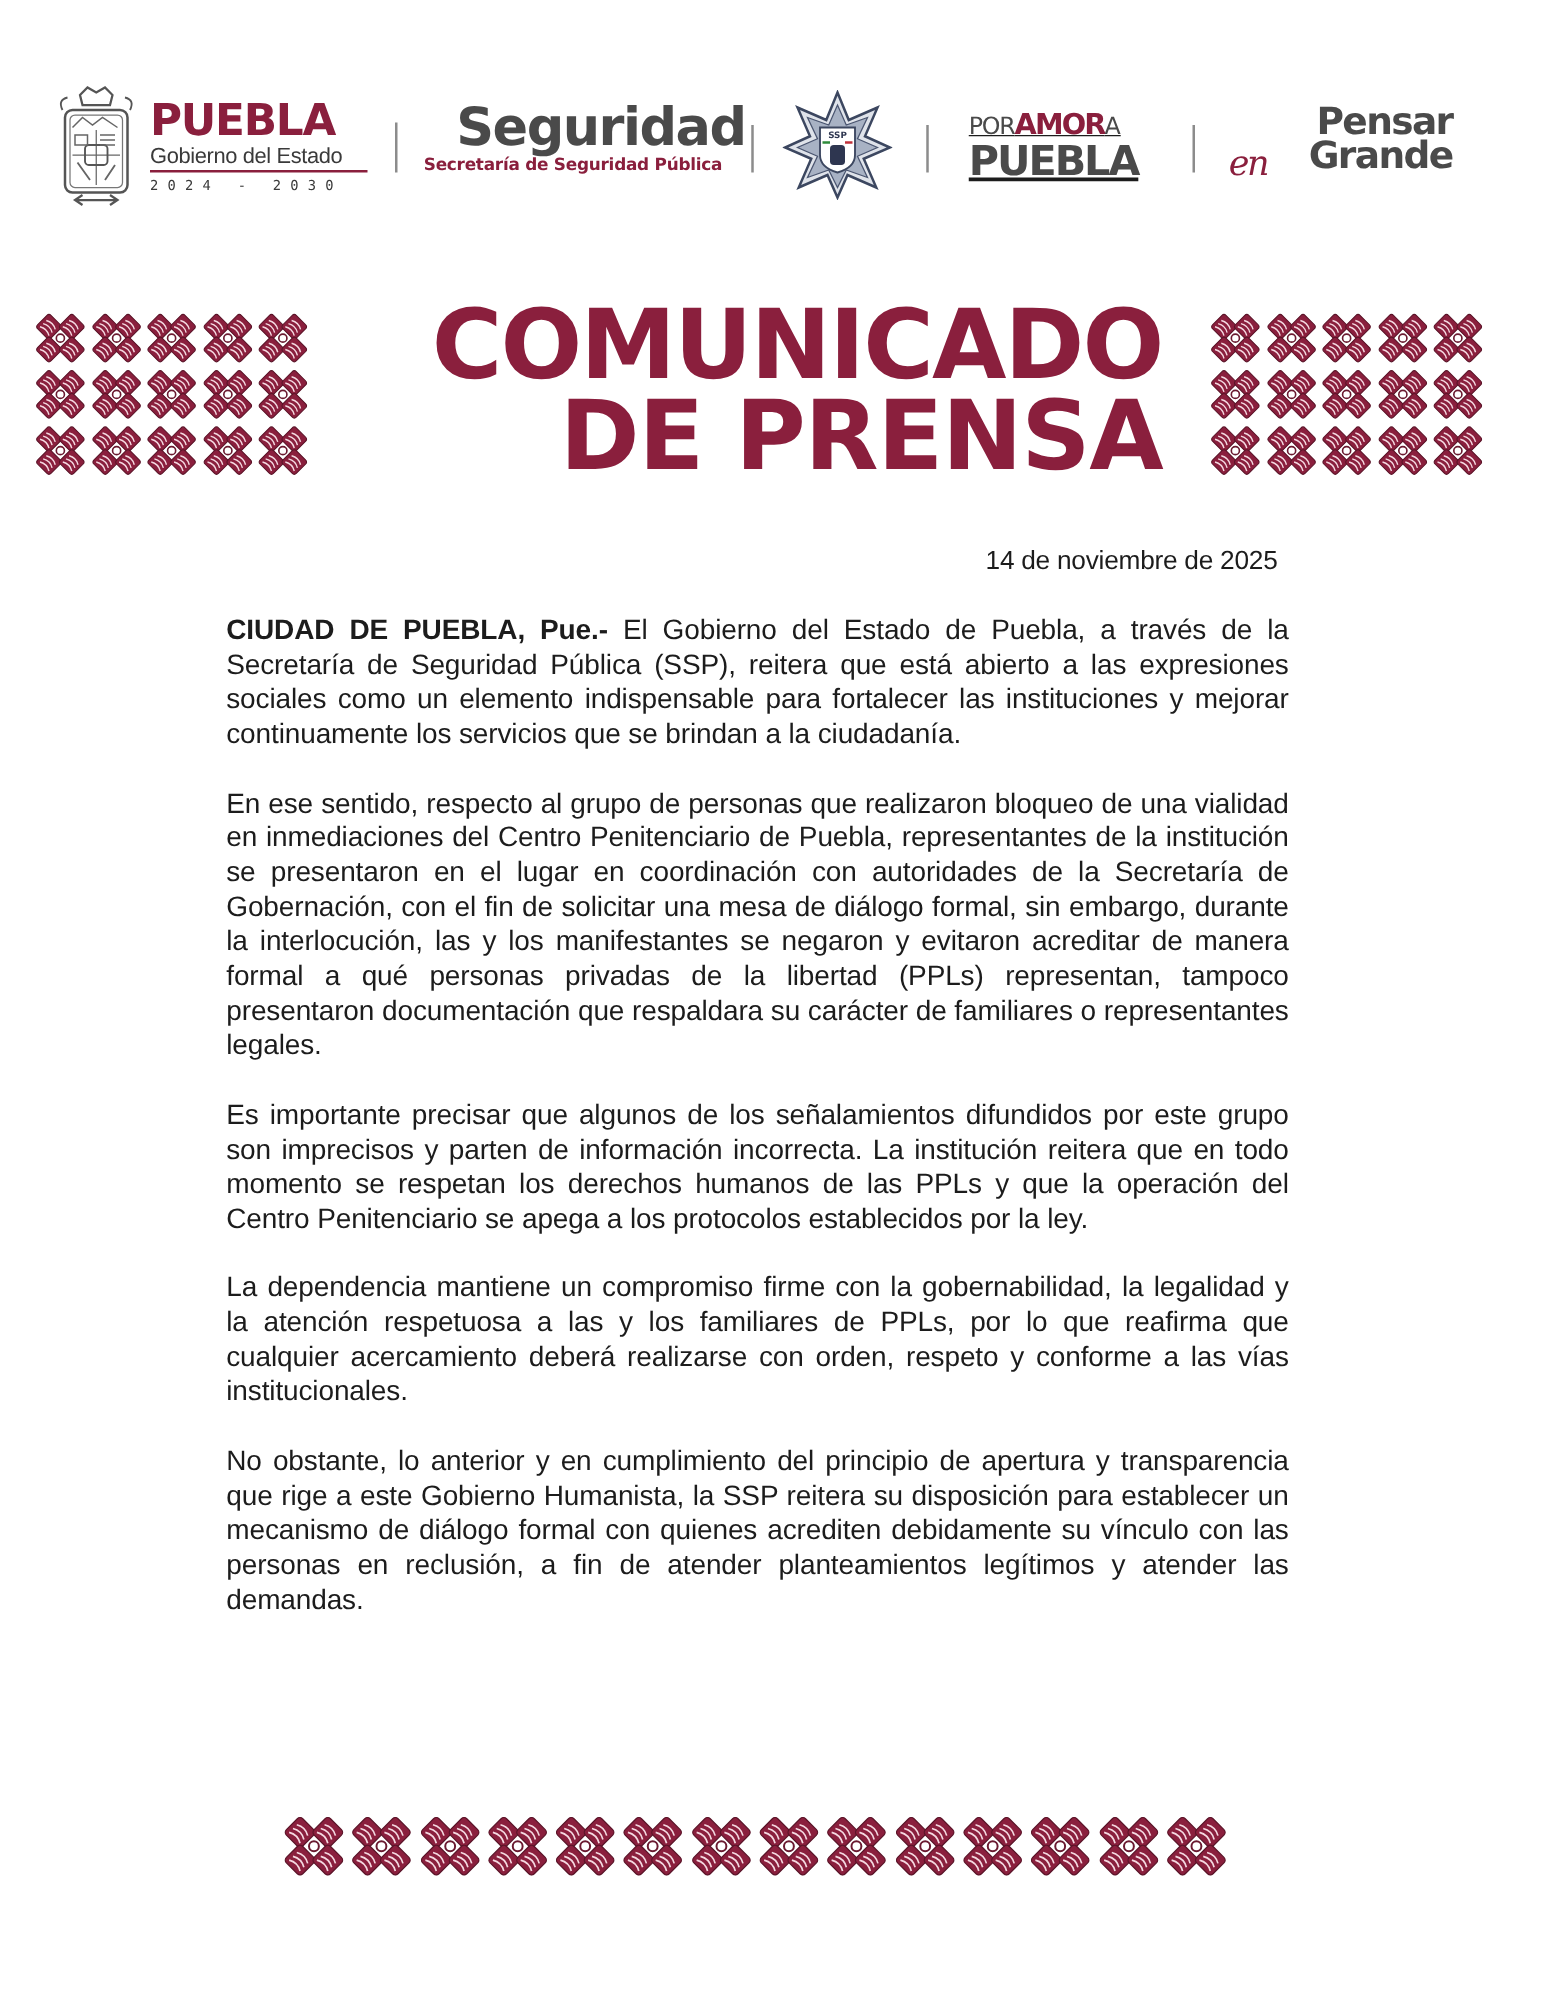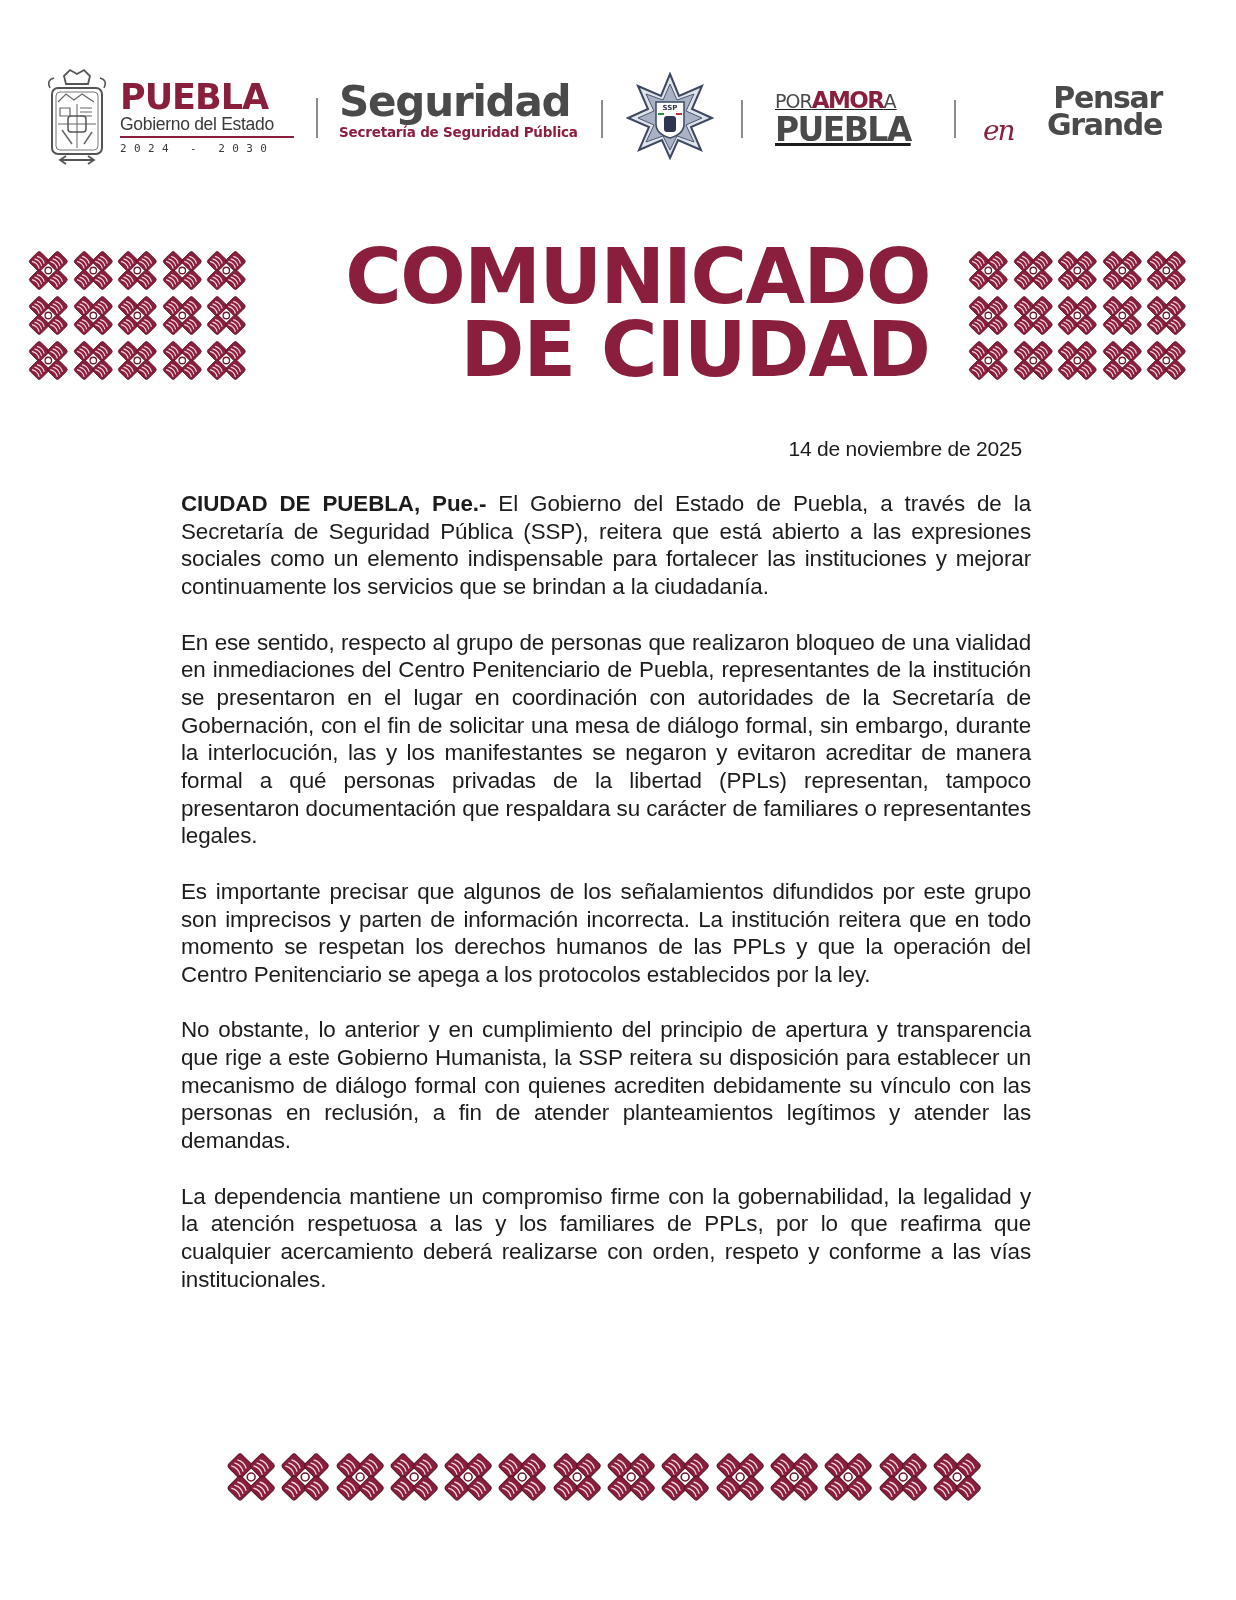--- a/index.html
+++ b/index.html
@@ -11,21 +11,21 @@
   .crest { position: absolute; left: 4px; top: 4px; width: 66px; height: 106px; }
   .puebla-block { position: absolute; left: 80px; top: 18px; }
   .puebla-word { font-family: "DejaVu Sans", sans-serif; font-weight: bold; font-size: 35px; letter-spacing: -1px; color: #8a1f3d; line-height: 34px; }
   .puebla-sub { font-family: "Liberation Sans", sans-serif; font-size: 17.5px; color: #3a3a3a; line-height: 18px; letter-spacing: -0.3px; margin-top: 1px; }
   .puebla-rule { width: 174px; height: 2px; background: #8a1f3d; margin-top: 3px; }
   .puebla-years { font-family: "DejaVu Sans Mono", monospace; font-size: 11px; color: #3a3a3a; letter-spacing: 7.4px; margin-top: 4px; }
 
   .vsep { position: absolute; width: 2px; background: #8c8c8c; }
 
   .seg-block { position: absolute; left: 299px; top: 18px; }
-  .seg-word { font-family: "DejaVu Sans", sans-serif; font-weight: bold; font-size: 42px; color: #4a4a4a; letter-spacing: -1.2px; line-height: 44px; }
+  .seg-word { font-family: "DejaVu Sans", sans-serif; font-weight: bold; font-size: 42px; color: #4a4a4a; letter-spacing: -1.2px; line-height: 44px; margin-left: 26px; }
   .seg-sub { font-family: "DejaVu Sans", sans-serif; font-weight: bold; font-size: 13.5px; color: #8a1f3d; margin-top: 0px; letter-spacing: -0.2px; }
 
   .badge { position: absolute; left: 586px; top: 10px; width: 88px; height: 88px; }
 
   .amor-block { position: absolute; left: 735px; top: 27px; text-decoration: underline; }
   .amor-top { font-family: "DejaVu Sans", sans-serif; line-height: 22px; white-space: nowrap; }
   .amor-top .por { font-size: 19px; color: #4a4a4a; letter-spacing: -1px; }
   .amor-top .amor { font-size: 23px; color: #8a1f3d; font-weight: bold; letter-spacing: -1.5px; }
   .amor-top .a { font-size: 19px; color: #4a4a4a; }
   .amor-bottom { font-family: "DejaVu Sans", sans-serif; font-weight: bold; font-size: 33px; color: #4a4a4a; line-height: 32px; letter-spacing: -1.6px; }
@@ -1048,24 +1048,24 @@
       <rect x="-7.5" y="-7.5" width="15" height="15" rx="2.5" fill="#8a1f3d" stroke="#5a1428" stroke-width="0.8"></rect>
       <path d="M-5 -2 q5 -3 10 0 M-5 1.5 q5 -3 10 0 M-5 5 q5 -3 10 0" fill="none" stroke="#f4d8e0" stroke-width="1.1"></path>
     </g>
       <circle cx="22" cy="22" r="3.2" fill="none" stroke="#6a1a30" stroke-width="1.3"></circle>
     </svg>
     </div>
   </div>
 
 <div class="title">
   <div class="title-line1">COMUNICADO</div>
-  <div class="title-line2">DE CIUDAD</div>
+  <div class="title-line2">DE PRENSA</div>
 </div>
 
 <div class="date">14 de noviembre de 2025</div>
 
 <div class="content">
   <p class="para"><span class="lead">CIUDAD DE PUEBLA, Pue.-</span><span> El Gobierno del Estado de Puebla, a través de la Secretaría de Seguridad Pública (SSP), reitera que está abierto a las expresiones sociales como un elemento indispensable para fortalecer las instituciones y mejorar continuamente los servicios que se brindan a la ciudadanía.</span></p>
   <p class="para">En ese sentido, respecto al grupo de personas que realizaron bloqueo de una vialidad en inmediaciones del Centro Penitenciario de Puebla, representantes de la institución se presentaron en el lugar en coordinación con autoridades de la Secretaría de Gobernación, con el fin de solicitar una mesa de diálogo formal, sin embargo, durante la interlocución, las y los manifestantes se negaron y evitaron acreditar de manera formal a qué personas privadas de la libertad (PPLs) representan, tampoco presentaron documentación que respaldara su carácter de familiares o representantes legales.</p>
   <p class="para">Es importante precisar que algunos de los señalamientos difundidos por este grupo son imprecisos y parten de información incorrecta. La institución reitera que en todo momento se respetan los derechos humanos de las PPLs y que la operación del Centro Penitenciario se apega a los protocolos establecidos por la ley.</p>
+  <p class="para">La dependencia mantiene un compromiso firme con la gobernabilidad, la legalidad y la atención respetuosa a las y los familiares de PPLs, por lo que reafirma que cualquier acercamiento deberá realizarse con orden, respeto y conforme a las vías institucionales.</p>
   <p class="para">No obstante, lo anterior y en cumplimiento del principio de apertura y transparencia que rige a este Gobierno Humanista, la SSP reitera su disposición para establecer un mecanismo de diálogo formal con quienes acrediten debidamente su vínculo con las personas en reclusión, a fin de atender planteamientos legítimos y atender las demandas.</p>
-  <p class="para">La dependencia mantiene un compromiso firme con la gobernabilidad, la legalidad y la atención respetuosa a las y los familiares de PPLs, por lo que reafirma que cualquier acercamiento deberá realizarse con orden, respeto y conforme a las vías institucionales.</p>
 </div>
 
 </body></html>

